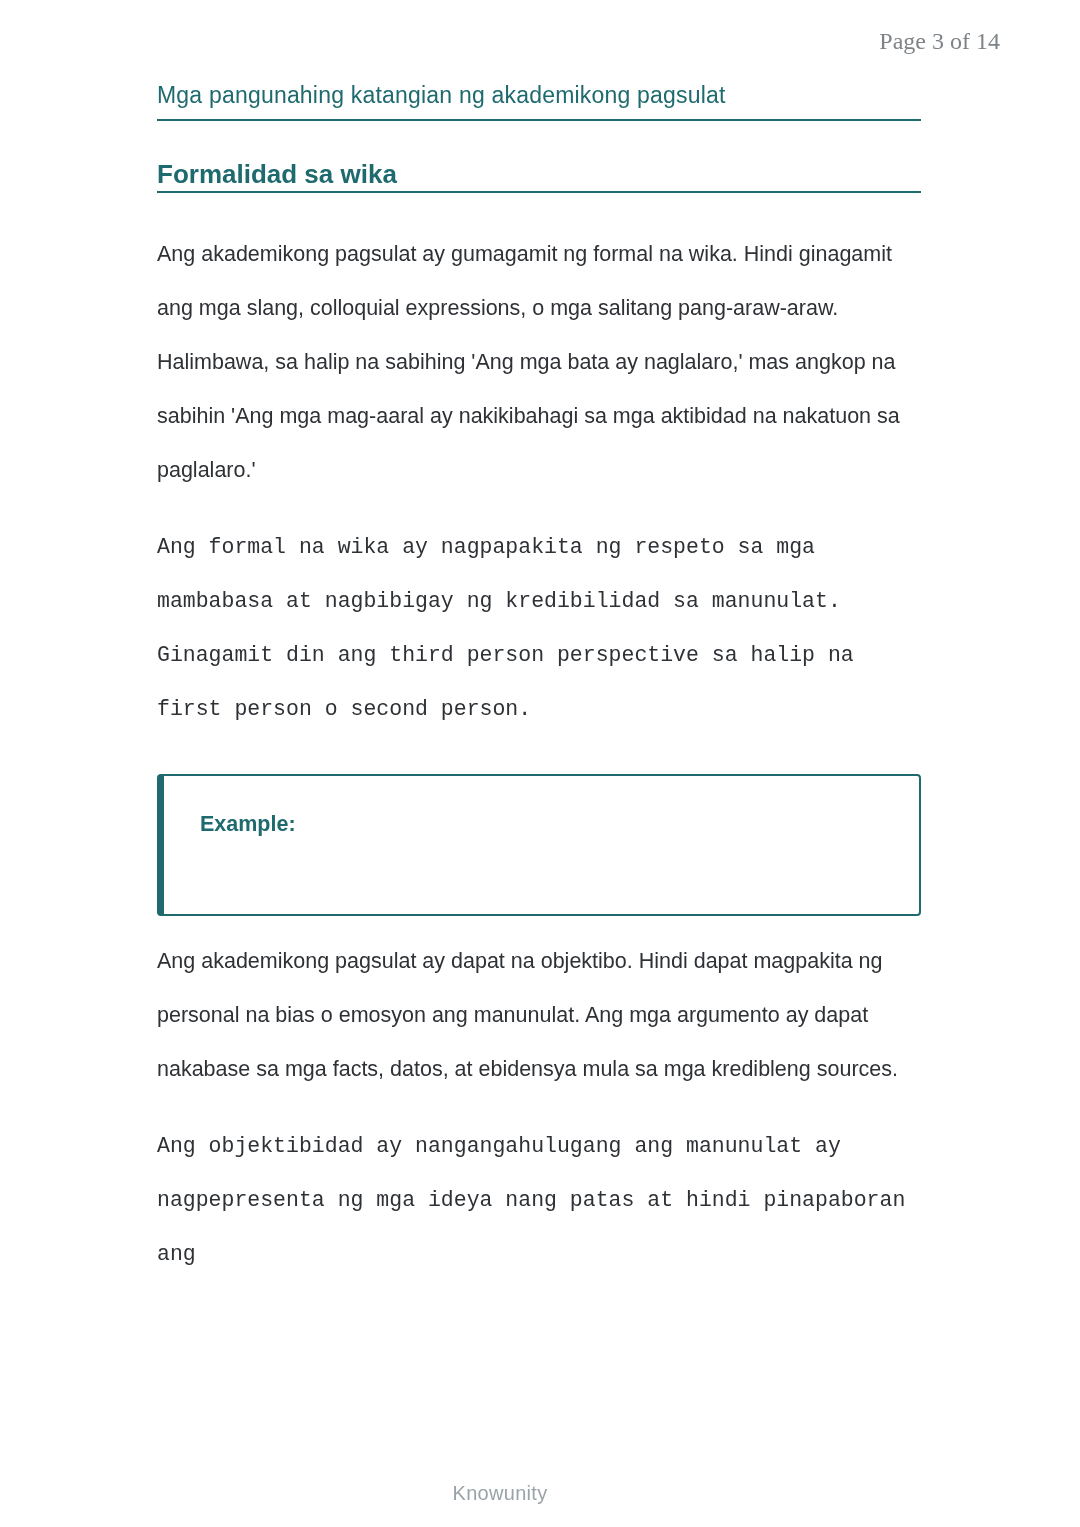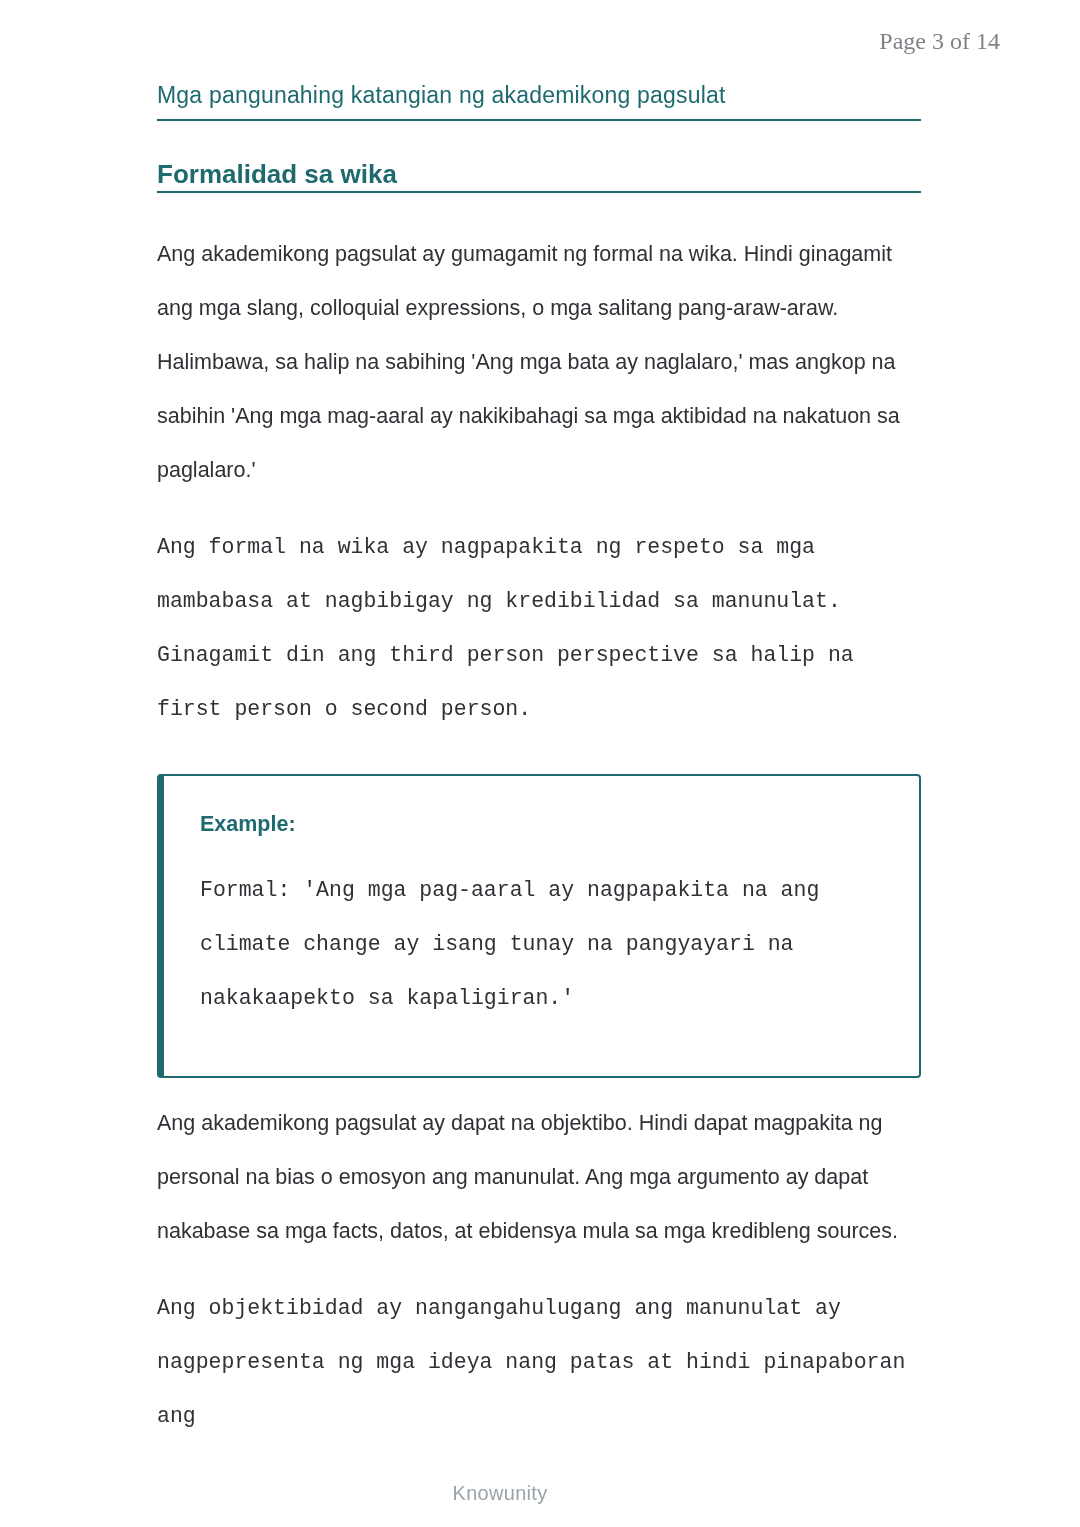--- a/index.html
+++ b/index.html
@@ -96,21 +96,20 @@
     <h1 class="doc-title">Mga pangunahing katangian ng akademikong pagsulat</h1>
 
     <section>
       <h2 class="section-heading">Formalidad sa wika</h2>
       <p class="body-paragraph">Ang akademikong pagsulat ay gumagamit ng formal na wika. Hindi ginagamit ang mga slang, colloquial expressions, o mga salitang pang-araw-araw. Halimbawa, sa halip na sabihing 'Ang mga bata ay naglalaro,' mas angkop na sabihin 'Ang mga mag-aaral ay nakikibahagi sa mga aktibidad na nakatuon sa paglalaro.'</p>
       <p class="body-paragraph">Ang formal na wika ay nagpapakita ng respeto sa mga mambabasa at nagbibigay ng kredibilidad sa manunulat. Ginagamit din ang third person perspective sa halip na first person o second person.</p>
     </section>
 
     <aside class="example-box">
       <div class="example-label">Example:</div>
-      <p class="body-paragraph">Formal: 'Ang mga pag-aaral ay nagpapakita na ang climate change ay isang tunay na pangyayari na nakakaapekto sa kapaligiran.'</p>
     </aside>
 
     <section>
       <p class="body-paragraph">Ang akademikong pagsulat ay dapat na objektibo. Hindi dapat magpakita ng personal na bias o emosyon ang manunulat. Ang mga argumento ay dapat nakabase sa mga facts, datos, at ebidensya mula sa mga kredibleng sources.</p>
       <p class="body-paragraph">Ang objektibidad ay nangangahulugang ang manunulat ay nagpepresenta ng mga ideya nang patas at hindi pinapaboran ang</p>
     </section>
 
   </main>
 
   <footer class="page-footer">

